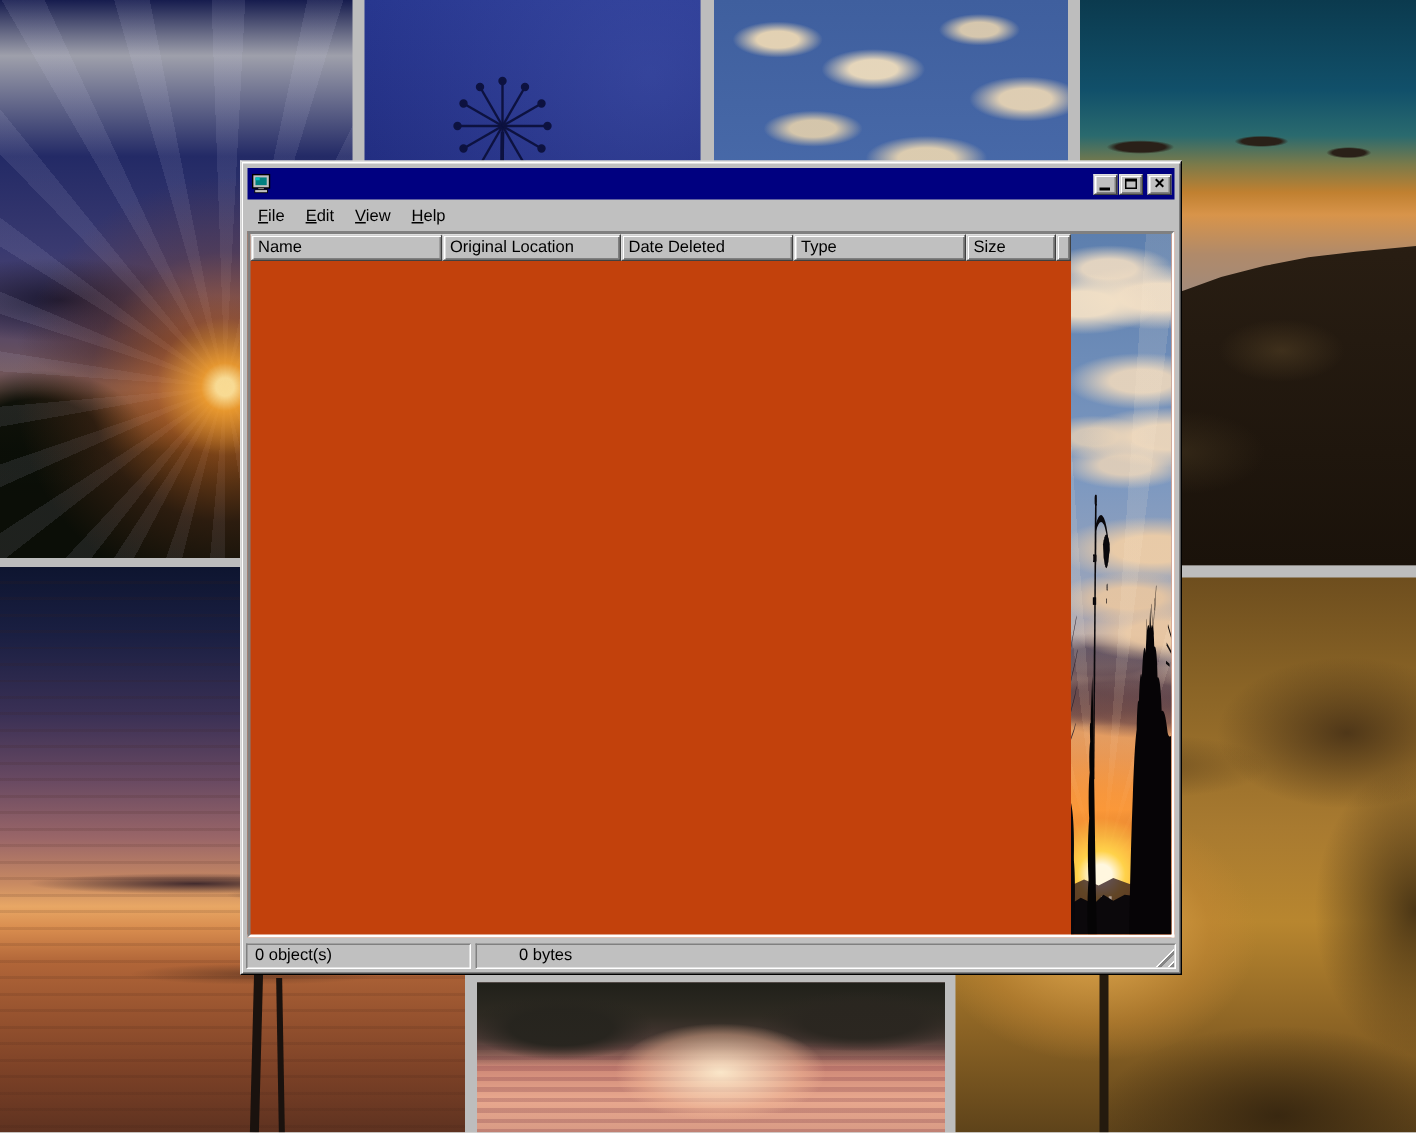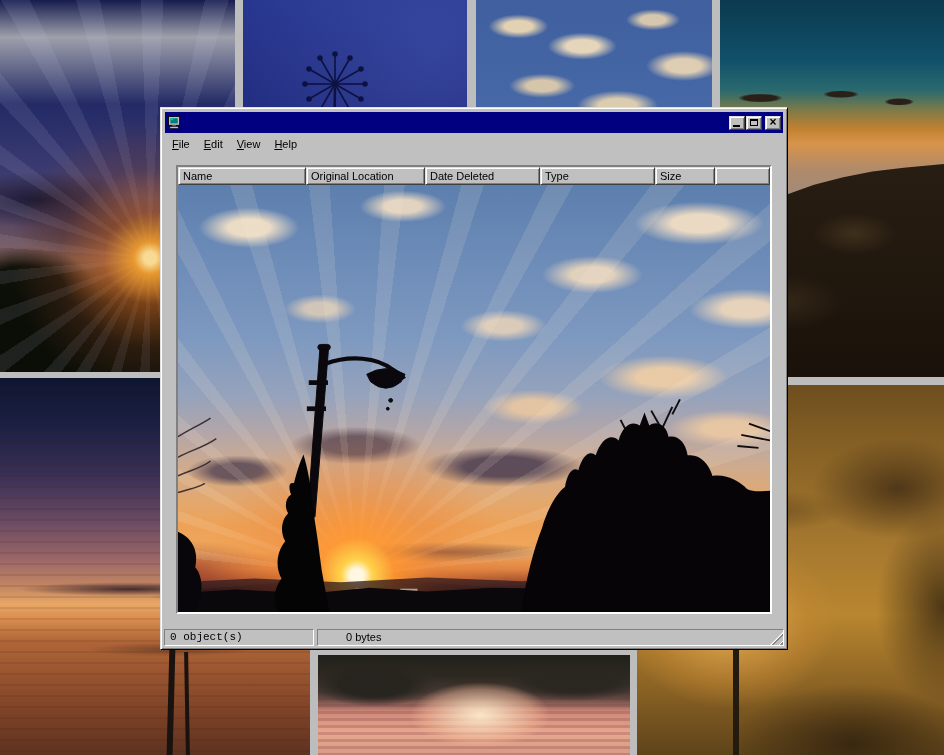--- a/index.html
+++ b/index.html
@@ -74,22 +74,22 @@
   .titlebar .spacer{flex:1;}
   .tbtn{width:16px;height:14px;background:#c0c0c0;position:relative;margin-left:1px;
     border:1px solid;border-color:#dfdfdf #404040 #404040 #dfdfdf;
     box-shadow:inset 1px 1px 0 #fff, inset -1px -1px 0 #808080;box-sizing:border-box;}
   .tbtn.close{margin-left:3px;font-size:12px;font-weight:bold;line-height:10px;text-align:center;color:#000;}
   .glyph-min{position:absolute;left:3px;bottom:2px;width:7px;height:2px;background:#000;}
   .glyph-max{position:absolute;left:3px;top:2px;width:8px;height:7px;border:1px solid #000;border-top-width:2px;box-sizing:border-box;}
   .menubar{height:19px;flex:0 0 19px;display:flex;align-items:flex-end;font-size:11px;color:#000;padding-left:1px;}
   .menu-item{display:inline-block;padding:2px 7px 3px 7px;}
   .menu-item::first-letter{text-decoration:underline;}
-  .listview{flex:1;display:flex;flex-direction:column;margin:12px;
-    border:2px solid;border-color:#808080 #fff #fff #808080;background:#701a75;overflow:hidden;}
+  .listview{flex:1;display:flex;flex-direction:row;margin:1px;
+    border:2px solid;border-color:#808080 #fff #fff #808080;background:#c2410c;overflow:hidden;}
   .colheaders{height:18px;flex:0 0 18px;display:flex;background:#c0c0c0;}
   .colh{box-sizing:border-box;height:18px;font-size:11px;color:#000;padding:2px 4px 0 4px;
     background:#c0c0c0;border:1px solid;border-color:#dfdfdf #404040 #404040 #dfdfdf;
     box-shadow:inset 1px 1px 0 #fff, inset -1px -1px 0 #808080;overflow:hidden;white-space:nowrap;}
   .colh.right{text-align:left;padding-right:7px;}
   
   .content{flex:1;position:relative;overflow:hidden;background:
     radial-gradient(circle at 30.2% 91.5%, #fff7df 0 7px, #ffd24a 16px, rgba(255,150,48,.85) 38px, rgba(240,130,50,.4) 80px, rgba(0,0,0,0) 150px),
     repeating-conic-gradient(from 232deg at 30.2% 91.5%, rgba(255,238,214,.12) 0deg 3deg, rgba(0,0,0,0) 3deg 11deg),
     radial-gradient(ellipse 70px 28px at 12% 10%, rgba(242,224,198,.95) 30%, rgba(0,0,0,0) 72%),
@@ -108,21 +108,21 @@
     radial-gradient(ellipse 70px 22px at 10% 67%, rgba(72,58,78,.75) 35%, rgba(0,0,0,0) 72%),
     radial-gradient(ellipse 160px 14px at 45% 86%, rgba(92,54,56,.7), rgba(0,0,0,0) 72%),
     radial-gradient(ellipse 140px 12px at 76% 84%, rgba(98,60,60,.65), rgba(0,0,0,0) 72%),
     radial-gradient(ellipse 120px 40px at 2% 90%, rgba(130,42,40,.55), rgba(0,0,0,0) 72%),
     linear-gradient(180deg,#5d7fae 0%,#6d8cb8 18%,#7e99c0 36%,#97a3bb 50%,#b3a6a8 58%,#cfab8e 66%,#e3a86e 74%,#eda257 80%,#f0a85c 86%,#e08442 90%,#a04f30 93%,#55251e 94.5%,#1c1014 96%,#120b0e 100%);}
   .content svg.sil{position:absolute;inset:0;width:100%;height:100%;}
   
   .statusbar{flex:0 0 17px;height:17px;margin-top:3px;display:flex;gap:3px;position:relative;}
   .spanel{box-sizing:border-box;height:17px;font-size:11px;color:#000;padding:1px 0 0 5px;
     border:1px solid;border-color:#808080 #fff #fff #808080;overflow:hidden;white-space:nowrap;}
-  .spanel.p1{width:150px;flex:0 0 150px;font-family:Liberation Mono, monospace;}
+  .spanel.p1{width:150px;flex:0 0 150px;}
   .spanel.p2{flex:1;padding-left:28px;}
   .grip{position:absolute;right:1px;bottom:1px;width:13px;height:13px;
     background:repeating-linear-gradient(135deg, rgba(0,0,0,0) 0 3px, #fff 3px 4px, #868686 4px 6px);
     clip-path:polygon(100% 0,100% 100%,0 100%);}
 </style>
 </head>
 <body>
 
 <div id="desktop">
 

